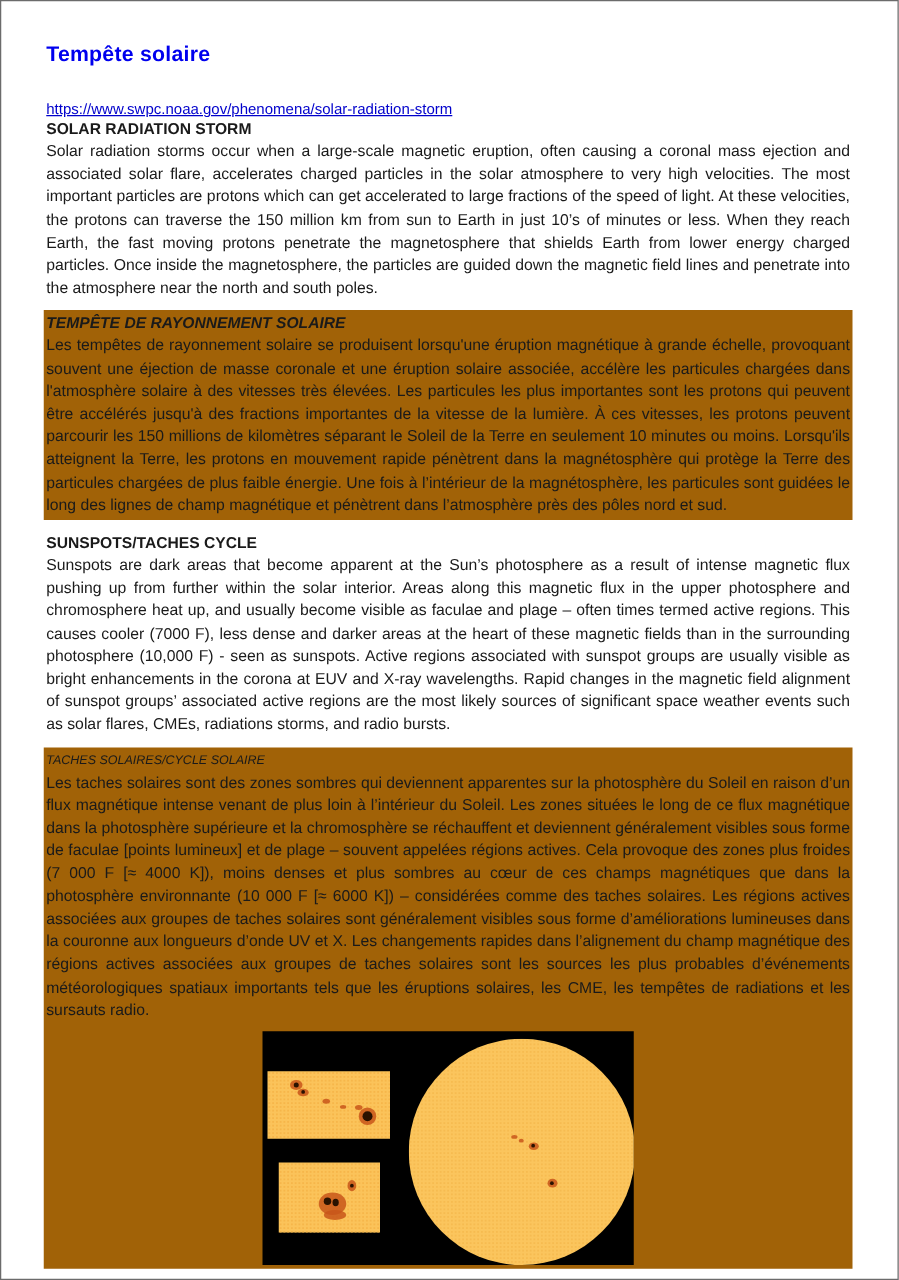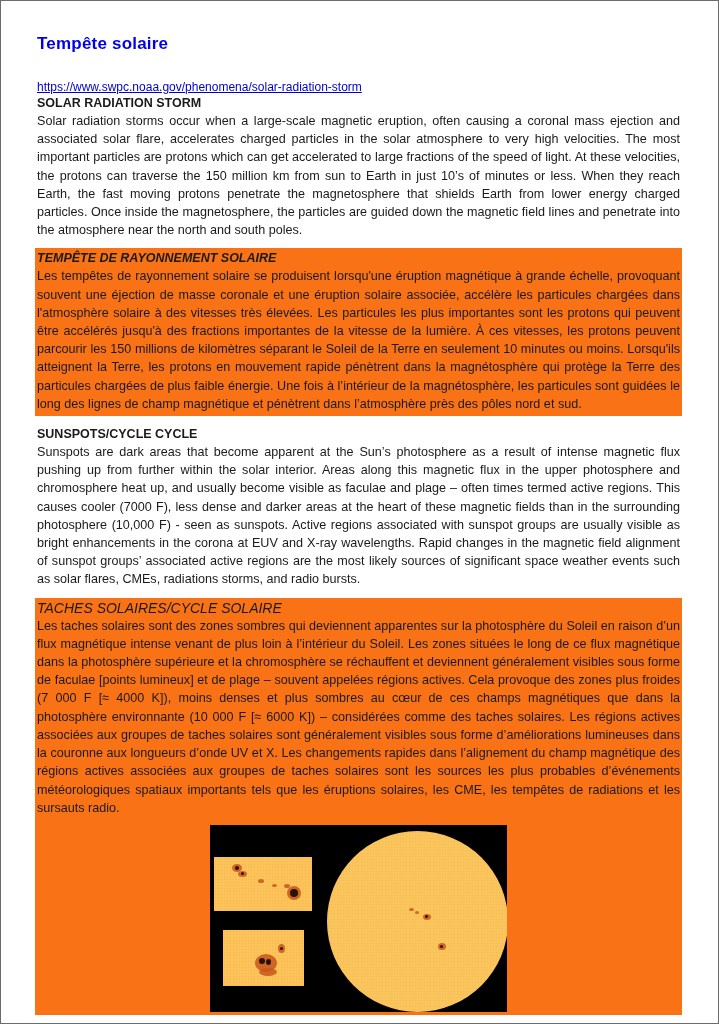--- a/index.html
+++ b/index.html
@@ -20,24 +20,24 @@
   .link {
     display: block; font-size: 12px; color: #0000cc; 
     line-height: 15px;
   }
   .heading-en { font-size: 12.5px; font-weight: bold; line-height: 17px; margin: 0; color: #1a1a1a; }
   .para {
     font-size: 12.6px; line-height: 18.2px; text-align: justify; margin: 0;
     color: #1a1a1a;
   }
   .fr-block {
-    background: #f97316; margin-left: -2px; padding: 2px 2px 3px 2px; width: 643px;
+    background: #a16207; margin-left: -2px; padding: 2px 2px 3px 2px; width: 643px;
   }
   .heading-fr { font-size: 12.5px; font-weight: bold; font-style: italic; line-height: 17px; margin: 0; }
-  .heading-fr2 { font-size: 14px; font-style: italic; line-height: 17px; margin: 0; }
+  .heading-fr2 { font-size: 10px; font-style: italic; line-height: 17px; margin: 0; }
   .para-it { }
   .gap-sm { height: 9px; }
   .gap-md { height: 10px; }
   .figure {
     position: relative; width: 297px; height: 187px; background: #000;
     margin: 8px auto 0 auto; overflow: hidden;
   }
   .inset {
     position: absolute; background: #fbc35a;
     background-image: radial-gradient(#f6b64a 0.6px, transparent 0.8px);
@@ -69,21 +69,21 @@
     <div class="gap-sm"></div>
     <div class="fr-block">
       <p class="heading-fr">TEMPÊTE DE RAYONNEMENT SOLAIRE</p>
       <p class="para para-it">Les tempêtes de rayonnement solaire se produisent lorsqu'une éruption magnétique à grande échelle, provoquant souvent une éjection de masse coronale et une éruption solaire associée, accélère les particules chargées dans l'atmosphère solaire à des vitesses très élevées. Les particules les plus importantes sont les protons qui peuvent être accélérés jusqu'à des fractions importantes de la vitesse de la lumière. À ces vitesses, les protons peuvent parcourir les 150 millions de kilomètres séparant le Soleil de la Terre en seulement 10 minutes ou moins. Lorsqu'ils atteignent la Terre, les protons en mouvement rapide pénètrent dans la magnétosphère qui protège la Terre des particules chargées de plus faible énergie. Une fois à l’intérieur de la magnétosphère, les particules sont guidées le long des lignes de champ magnétique et pénètrent dans l’atmosphère près des pôles nord et sud.</p>
     </div>
   </section>
 
   <div class="gap-md"></div>
 
   <section>
-    <p class="heading-en">SUNSPOTS/CYCLE CYCLE</p>
+    <p class="heading-en">SUNSPOTS/TACHES CYCLE</p>
     <p class="para">Sunspots are dark areas that become apparent at the Sun’s photosphere as a result of intense magnetic flux pushing up from further within the solar interior. Areas along this magnetic flux in the upper photosphere and chromosphere heat up, and usually become visible as faculae and plage – often times termed active regions. This causes cooler (7000 F), less dense and darker areas at the heart of these magnetic fields than in the surrounding photosphere (10,000 F) - seen as sunspots. Active regions associated with sunspot groups are usually visible as bright enhancements in the corona at EUV and X-ray wavelengths. Rapid changes in the magnetic field alignment of sunspot groups’ associated active regions are the most likely sources of significant space weather events such as solar flares, CMEs, radiations storms, and radio bursts.</p>
     <div class="gap-sm"></div>
     <div class="fr-block">
       <p class="heading-fr2">TACHES SOLAIRES/CYCLE SOLAIRE</p>
       <p class="para para-it">Les taches solaires sont des zones sombres qui deviennent apparentes sur la photosphère du Soleil en raison d’un flux magnétique intense venant de plus loin à l’intérieur du Soleil. Les zones situées le long de ce flux magnétique dans la photosphère supérieure et la chromosphère se réchauffent et deviennent généralement visibles sous forme de faculae [points lumineux] et de plage – souvent appelées régions actives. Cela provoque des zones plus froides (7 000 F [≈ 4000 K]), moins denses et plus sombres au cœur de ces champs magnétiques que dans la photosphère environnante (10 000 F [≈ 6000 K]) – considérées comme des taches solaires. Les régions actives associées aux groupes de taches solaires sont généralement visibles sous forme d’améliorations lumineuses dans la couronne aux longueurs d’onde UV et X. Les changements rapides dans l’alignement du champ magnétique des régions actives associées aux groupes de taches solaires sont les sources les plus probables d’événements météorologiques spatiaux importants tels que les éruptions solaires, les CME, les tempêtes de radiations et les sursauts radio.</p>
 
       <div class="figure">
         <div class="inset inset1">
           <span class="pen" style="left:18px;top:7px;width:10px;height:8px;"></span>
           <span class="spot" style="left:21px;top:9px;width:4px;height:4px;"></span>

